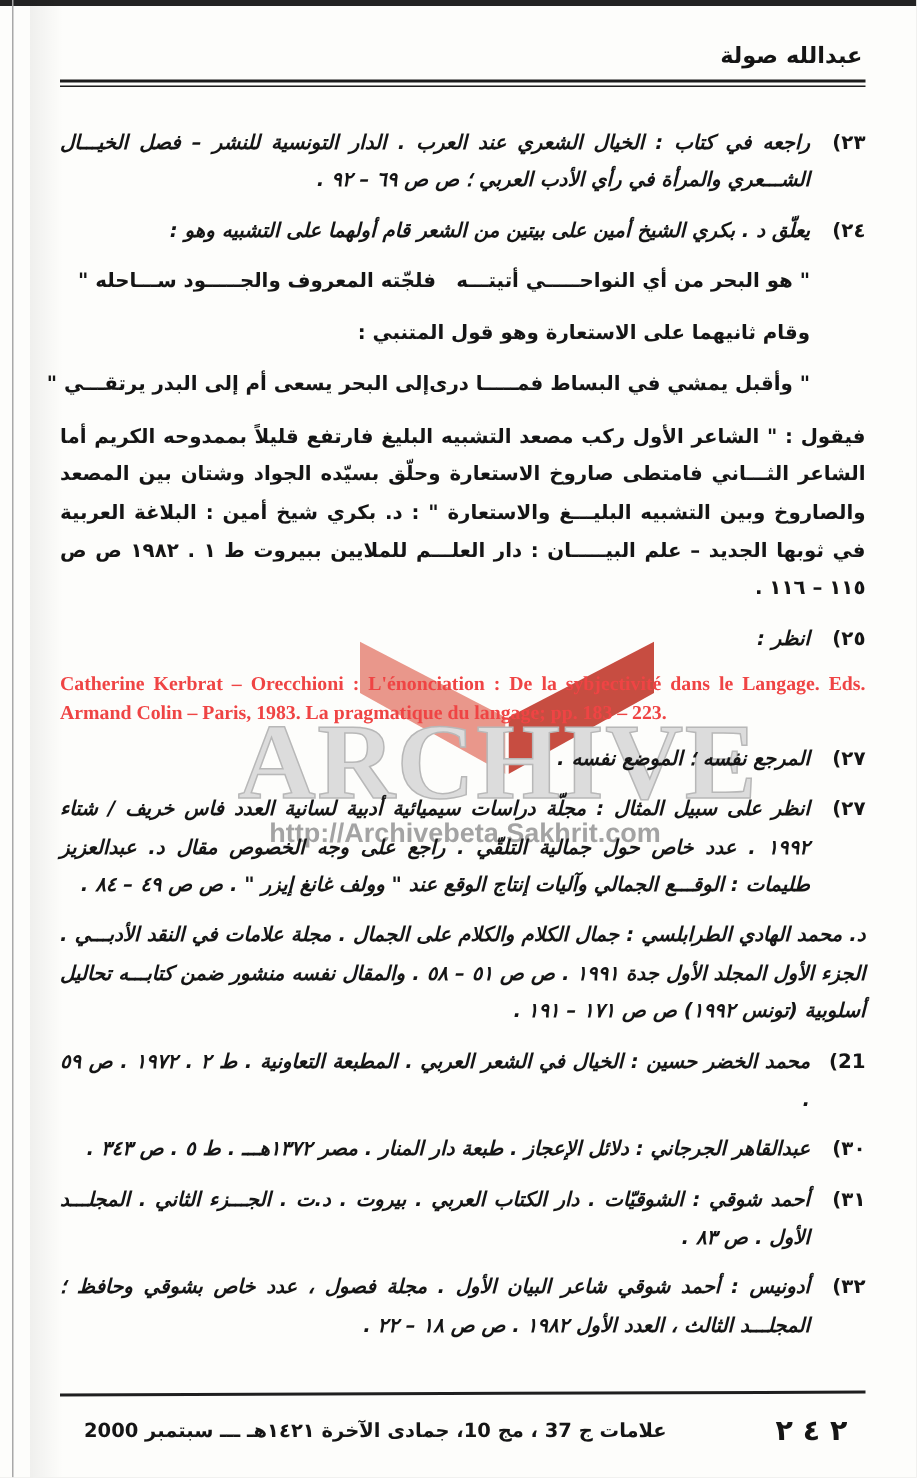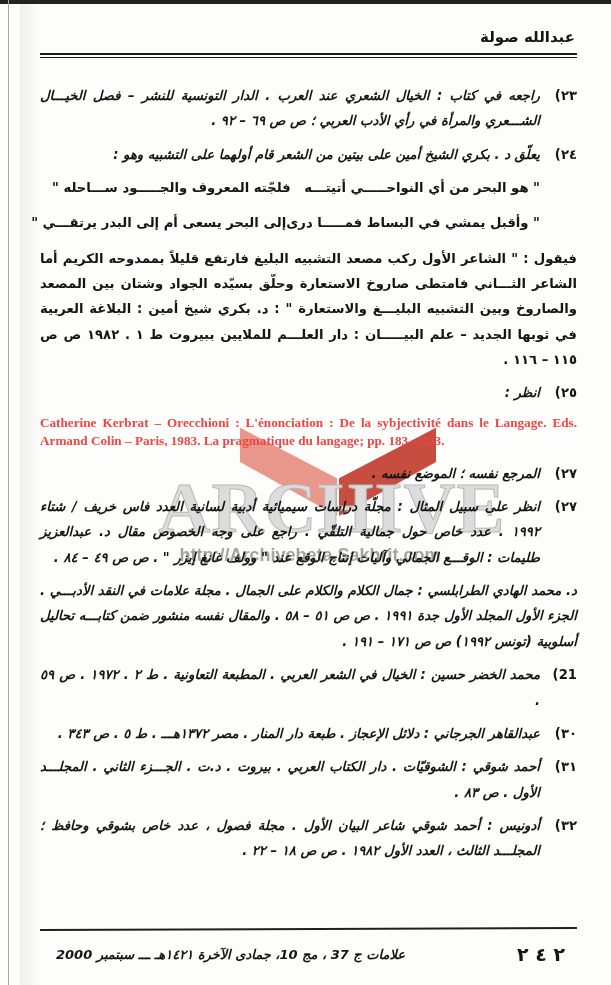--- a/index.html
+++ b/index.html
@@ -41,21 +41,21 @@
   .verse{display:flex;justify-content:space-between;margin:0 37px 10px 0;padding-left:12px;}
   .verse .hemi{white-space:nowrap;}
   .latin{direction:ltr;text-align:left;font-family:"Liberation Serif",serif;font-weight:bold;
     font-size:13.2px;line-height:1.4;margin:2px 0 10px 0;color:#ef4444;text-align:justify;}
 
   .footer{position:absolute;left:40px;right:34px;bottom:20px;z-index:1;}
   .f-rule{border-top:2px solid #1f1f1f;margin-bottom:13px;transform:rotate(-0.2deg);}
   .f-row{display:flex;justify-content:space-between;align-items:center;padding:0 12px 0 16px;
     font-weight:bold;}
   .f-page{font-size:19px;letter-spacing:7px;margin-left:24px;}
-  .f-journal{font-size:13px;font-style:italic;}
+  .f-journal{font-size:13px;}
 </style>
 </head>
 <body>
 
 <div class="page">
   <div class="top-edge"></div>
   <div class="edge-line"></div>
   <div class="edge-shadow"></div>
 
   <div class="watermark">
@@ -79,20 +79,21 @@
           <div class="ntext">راجعه في كتاب : الخيال الشعري عند العرب . الدار التونسية للنشر – فصل الخيـــال الشـــعري والمرأة في رأي الأدب العربي ؛ ص ص ٦٩ – ٩٢ .</div>
         </div>
         <div class="note">
           <span class="marker">٢٤)</span>
           <div class="ntext">يعلّق د . بكري الشيخ أمين على بيتين من الشعر قام أولهما على التشبيه وهو :</div>
         </div>
         <div class="verse">
           <span class="hemi">" هو البحر من أي النواحـــــي أتيتـــه</span>
           <span class="hemi">فلجّته المعروف والجـــــود ســـاحله "</span>
         </div>
+        <div class="plain">وقام ثانيهما على الاستعارة وهو قول المتنبي :</div>
         <div class="verse">
           <span class="hemi">" وأقبل يمشي في البساط فمـــــا درى</span>
           <span class="hemi">إلى البحر يسعى أم إلى البدر يرتقـــي "</span>
         </div>
         <div class="flush">فيقول : " الشاعر الأول ركب مصعد التشبيه البليغ فارتفع قليلاً بممدوحه الكريم أما الشاعر الثـــاني فامتطى صاروخ الاستعارة وحلّق بسيّده الجواد وشتان بين المصعد والصاروخ وبين التشبيه البليـــغ والاستعارة " : د. بكري شيخ أمين : البلاغة العربية في ثوبها الجديد – علم البيـــــان : دار العلـــم للملايين ببيروت ط ١ . ١٩٨٢ ص ص ١١٥ – ١١٦ .</div>
         <div class="note">
           <span class="marker">٢٥)</span>
           <div class="ntext">انظر :</div>
         </div>
         <div class="latin">Catherine  Kerbrat – Orecchioni : L'énonciation : De la sybjectivité dans le Langage. Eds. Armand Colin – Paris, 1983. La pragmatique du langage; pp. 183 – 223.</div>

